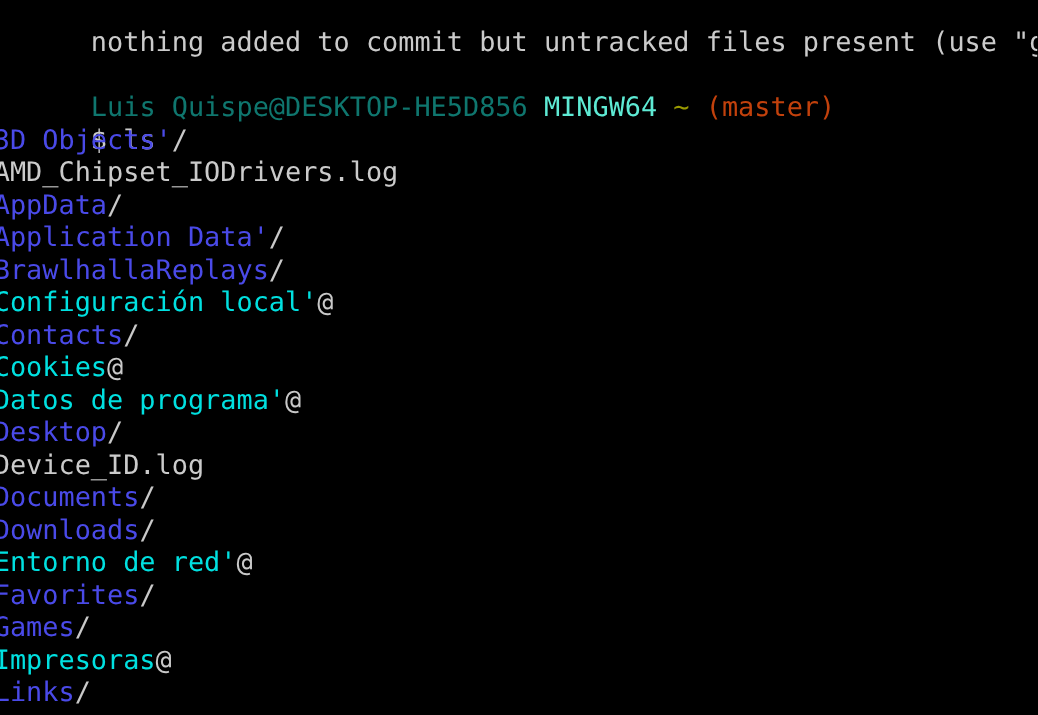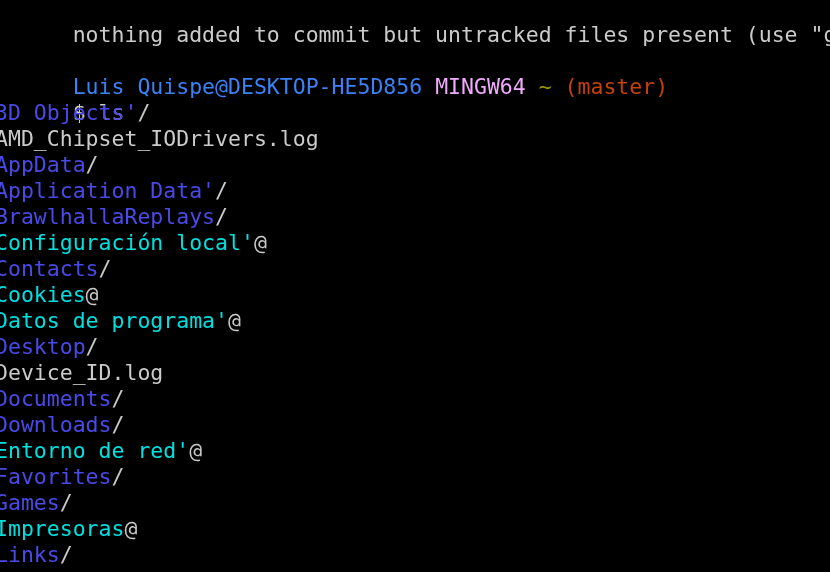--- a/index.html
+++ b/index.html
@@ -38,22 +38,22 @@
     white-space: pre;
     color: #cccccc;
   }
 
   
   .blank-line {
     height: 26px;
   }
 
   .c-white   { color: #cbcbcb; }
-  .c-green   { color: #3b82f6; }
-  .c-purple  { color: #f0abfc; }
+  .c-green   { color: #0f766e; }
+  .c-purple  { color: #5eead4; }
   .c-olive   { color: #9a9a00; }
   .c-teal    { color: #c2410c; }
   .c-blue    { color: #4a4ae8; }
   .c-cyan    { color: #00e0e0; }
   .c-suffix  { color: #c9c9c9; }
 
   .entries .line { height: 26px; line-height: 26px; }
 </style>
 </head>
 <body>

